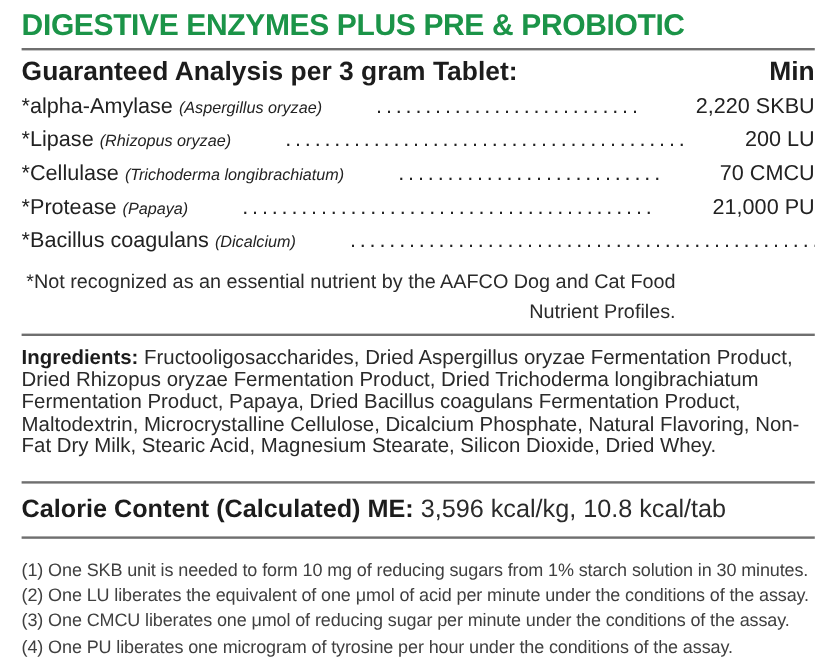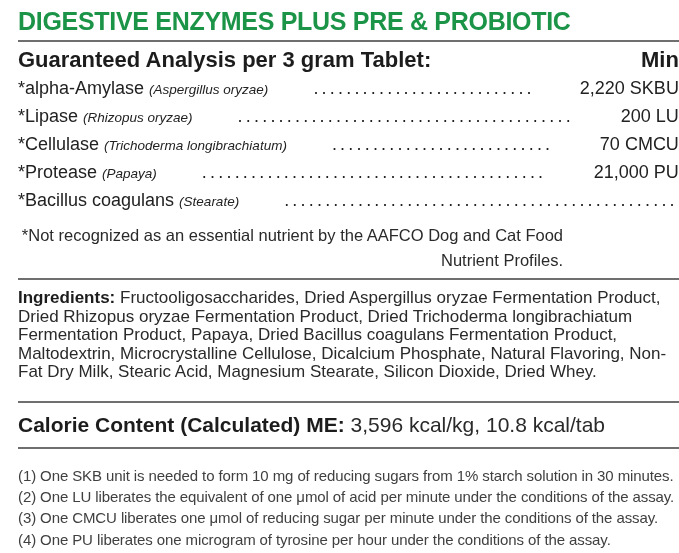--- a/index.html
+++ b/index.html
@@ -135,21 +135,21 @@
       <span class="val"><span>70 CMCU</span><sup>3</sup></span>
     </div>
 
     <div class="row">
       <span class="nm"><span>*Protease</span> <span class="src">(Papaya)</span></span>
       <span class="leader"></span>
       <span class="val"><span>21,000 PU</span><sup>4</sup></span>
     </div>
 
     <div class="row">
-      <span class="nm"><span>*Bacillus coagulans</span> <span class="src">(Stearate)</span></span>
+      <span class="nm"><span>*Bacillus coagulans</span> <span class="src">(Dicalcium)</span></span>
       <span class="leader"></span>
     </div>
 
   </div>
 
   <p class="disclaimer">*Not recognized as an essential nutrient by the AAFCO Dog and Cat Food Nutrient Profiles.</p>
 
   <div class="rule rule-2"></div>
 
   <p class="ingredients"><b>Ingredients:</b> <span>Fructooligosaccharides, Dried Aspergillus oryzae Fermentation Product, Dried Rhizopus oryzae Fermentation Product, Dried Trichoderma longibrachiatum Fermentation Product, Papaya, Dried Bacillus coagulans Fermentation Product, Maltodextrin, Microcrystalline Cellulose, Dicalcium Phosphate, Natural Flavoring, Non-Fat Dry Milk, Stearic Acid, Magnesium Stearate, Silicon Dioxide, Dried Whey.</span></p>

